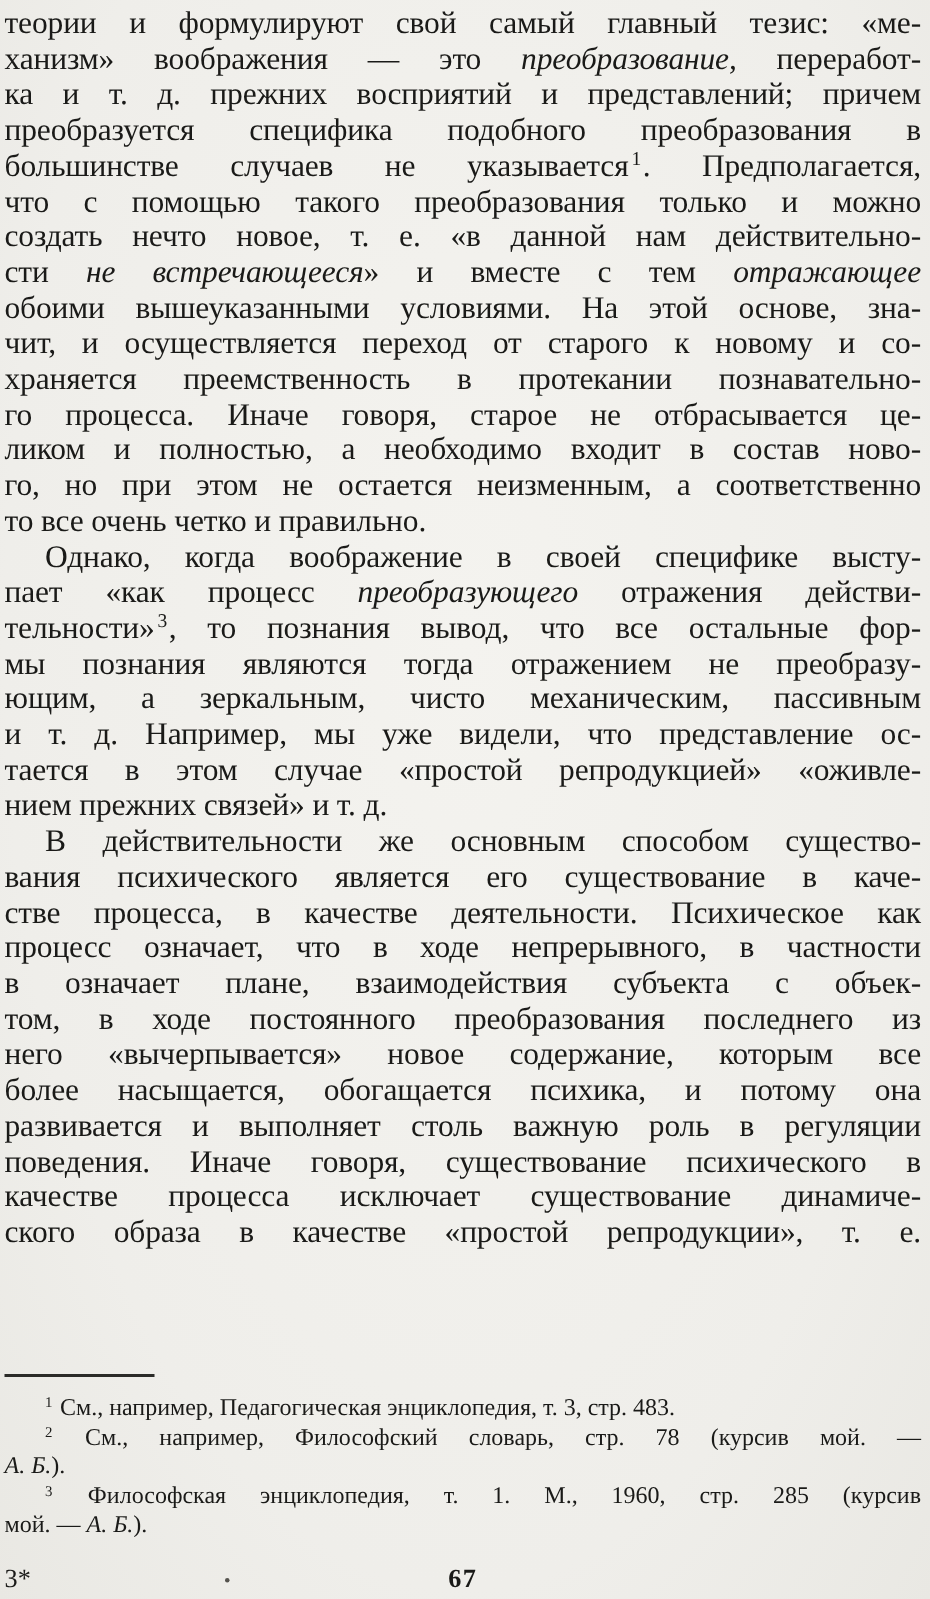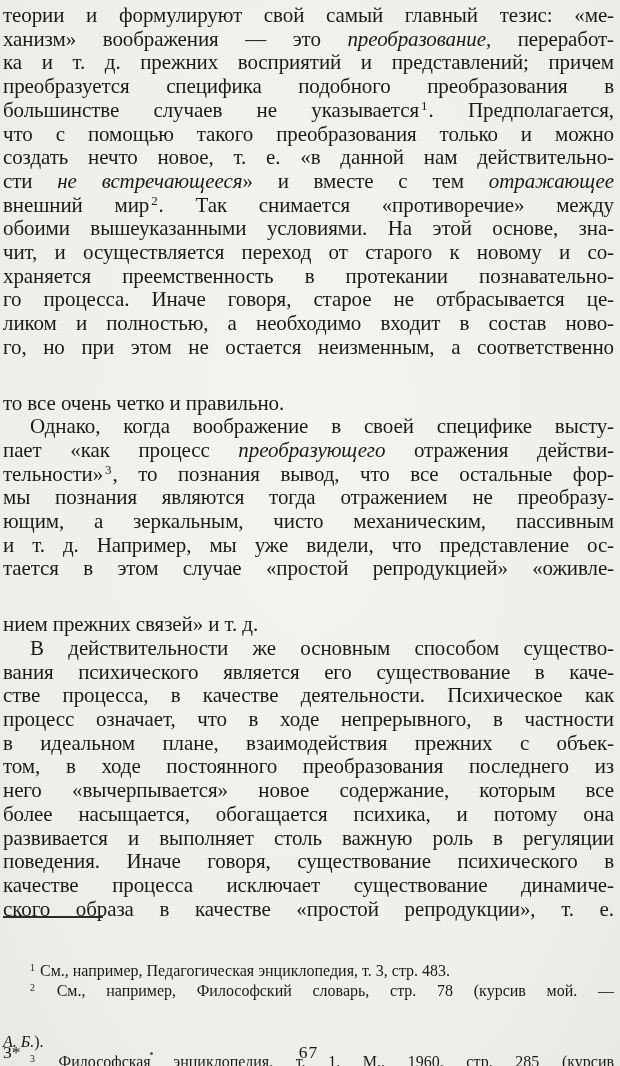--- a/index.html
+++ b/index.html
@@ -27,21 +27,21 @@
     width: 611px;
     font-size: 21px;
     line-height: 23.7px;
     letter-spacing: -0.1px;
   }
   .line {
     min-height: 23.7px;
     text-align: justify;
   }
   .line.j { text-align-last: justify; }
-  .line.l { text-align: left; text-align-last: left; margin-top: 32px; }
+  .line.l { text-align: left; text-align-last: left; }
   .line.ind { text-indent: 27px; }
   .it { font-style: italic; }
   sup {
     font-size: 0.62em;
     line-height: 0;
     vertical-align: baseline;
     position: relative;
     top: -0.5em;
     margin: 0 1px 0 2px;
   }
@@ -77,20 +77,21 @@
     left: 0;
     top: 0;
   }
   .page-number {
     position: absolute;
     left: 0;
     width: 100%;
     text-align: center;
     top: 0;
     letter-spacing: 1px;
+    font-weight: bold;
   }
   .speck {
     position: absolute;
     left: 150px;
     top: 1052px;
     width: 3px;
     height: 3px;
     background: #55534e;
     border-radius: 50%;
   }
@@ -103,21 +104,20 @@
   <div class="main-text" id="main-text">
       <div>
         <div class="line j"><span>теории и формулируют свой самый главный тезис: «ме-</span></div>
         <div class="line j"><span>ханизм» воображения — это </span><span class="it">преобразование,</span><span> переработ-</span></div>
         <div class="line j"><span>ка и т. д. прежних восприятий и представлений; причем</span></div>
         <div class="line j"><span>преобразуется специфика подобного преобразования в</span></div>
         <div class="line j"><span>большинстве случаев не указывается</span><sup>1</sup><span>. Предполагается,</span></div>
         <div class="line j"><span>что с помощью такого преобразования только и можно</span></div>
         <div class="line j"><span>создать нечто новое, т. е. «в данной нам действительно-</span></div>
         <div class="line j"><span>сти </span><span class="it">не встречающееся</span><span>» и вместе с тем </span><span class="it">отражающее</span></div>
-        <div class="line j"><span>внешний мир</span><sup>2</sup><span>. Так снимается «противоречие» между</span></div>
         <div class="line j"><span>обоими вышеуказанными условиями. На этой основе, зна-</span></div>
         <div class="line j"><span>чит, и осуществляется переход от старого к новому и со-</span></div>
         <div class="line j"><span>храняется преемственность в протекании познавательно-</span></div>
         <div class="line j"><span>го процесса. Иначе говоря, старое не отбрасывается це-</span></div>
         <div class="line j"><span>ликом и полностью, а необходимо входит в состав ново-</span></div>
         <div class="line j"><span>го, но при этом не остается неизменным, а соответственно</span></div>
         <div class="line l"><span>то все очень четко и правильно.</span></div>
       </div>
       <div>
         <div class="line j ind"><span>Однако, когда воображение в своей специфике высту-</span></div>
@@ -127,21 +127,21 @@
         <div class="line j"><span>ющим, а зеркальным, чисто механическим, пассивным</span></div>
         <div class="line j"><span>и т. д. Например, мы уже видели, что представление ос-</span></div>
         <div class="line j"><span>тается в этом случае «простой репродукцией» «оживле-</span></div>
         <div class="line l"><span>нием прежних связей» и т. д.</span></div>
       </div>
       <div>
         <div class="line j ind"><span>В действительности же основным способом существо-</span></div>
         <div class="line j"><span>вания психического является его существование в каче-</span></div>
         <div class="line j"><span>стве процесса, в качестве деятельности. Психическое как</span></div>
         <div class="line j"><span>процесс означает, что в ходе непрерывного, в частности</span></div>
-        <div class="line j"><span>в идеальном плане, взаимодействия прежних с объек-</span></div>
+        <div class="line j"><span>в означает плане, взаимодействия субъекта с объек-</span></div>
         <div class="line j"><span>том, в ходе постоянного преобразования последнего из</span></div>
         <div class="line j"><span>него «вычерпывается» новое содержание, которым все</span></div>
         <div class="line j"><span>более насыщается, обогащается психика, и потому она</span></div>
         <div class="line j"><span>развивается и выполняет столь важную роль в регуляции</span></div>
         <div class="line j"><span>поведения. Иначе говоря, существование психического в</span></div>
         <div class="line j"><span>качестве процесса исключает существование динамиче-</span></div>
         <div class="line j"><span>ского образа в качестве «простой репродукции», т. е.</span></div>
       </div>
     </div>
 

